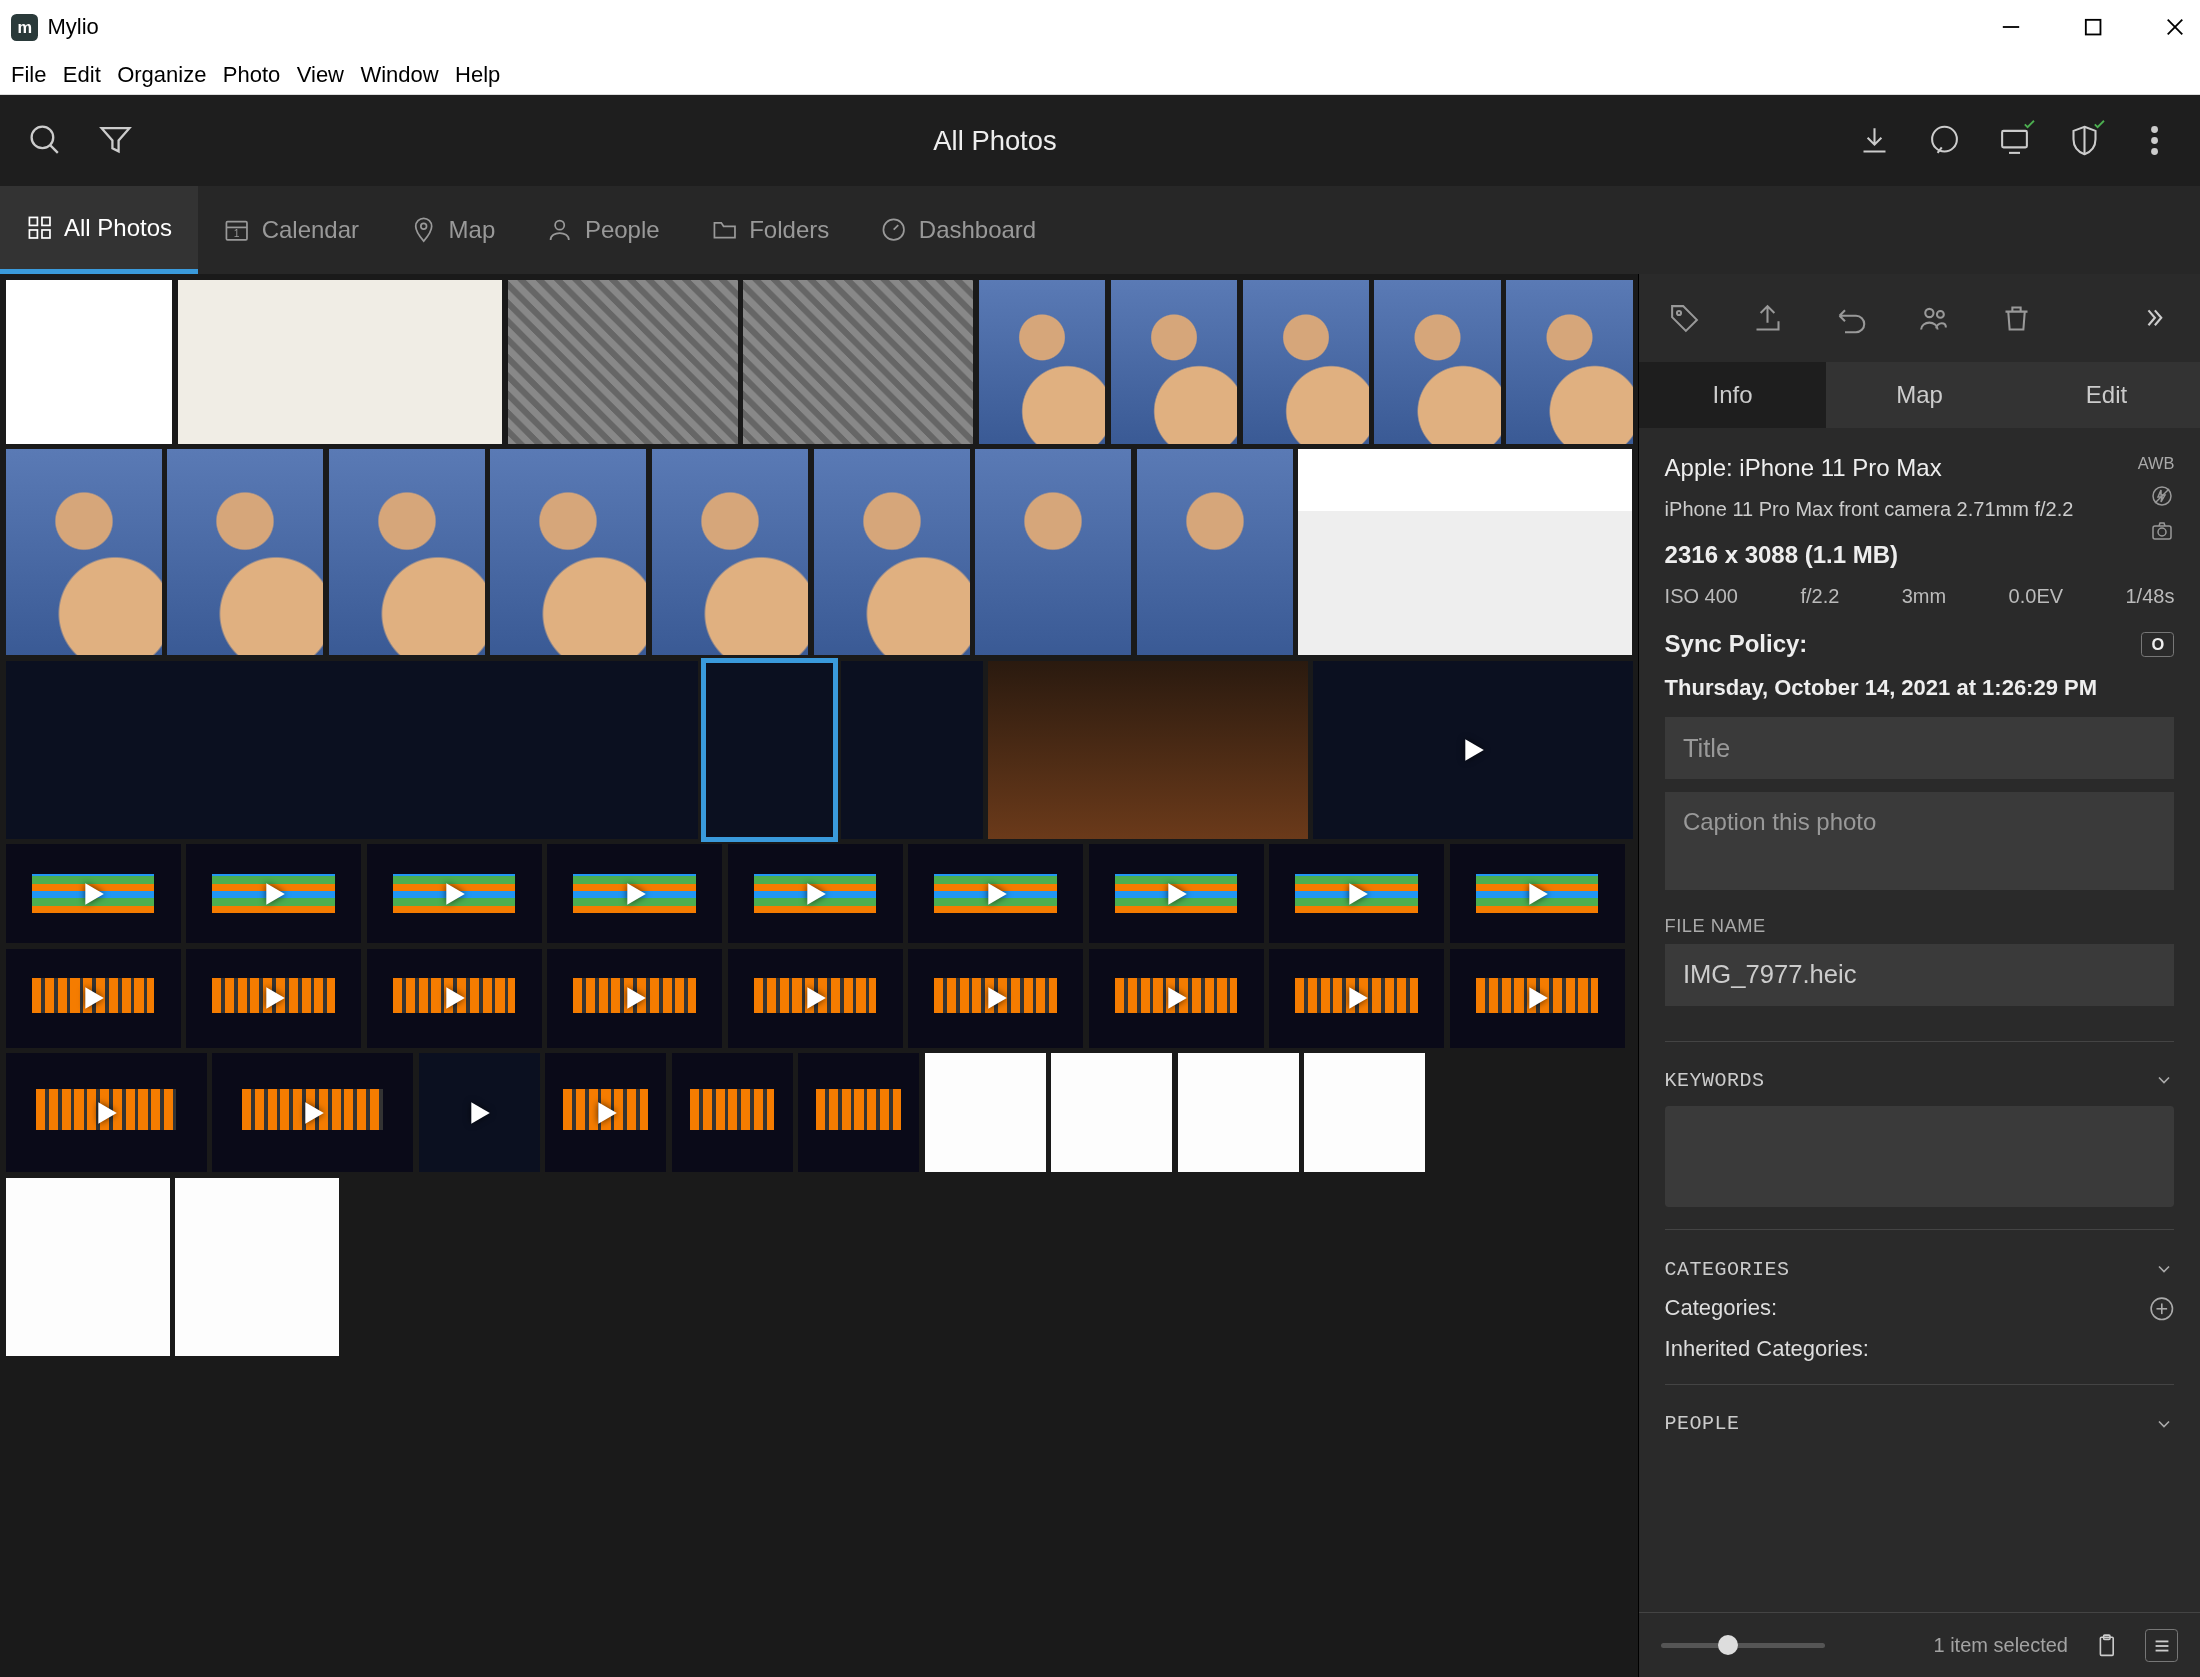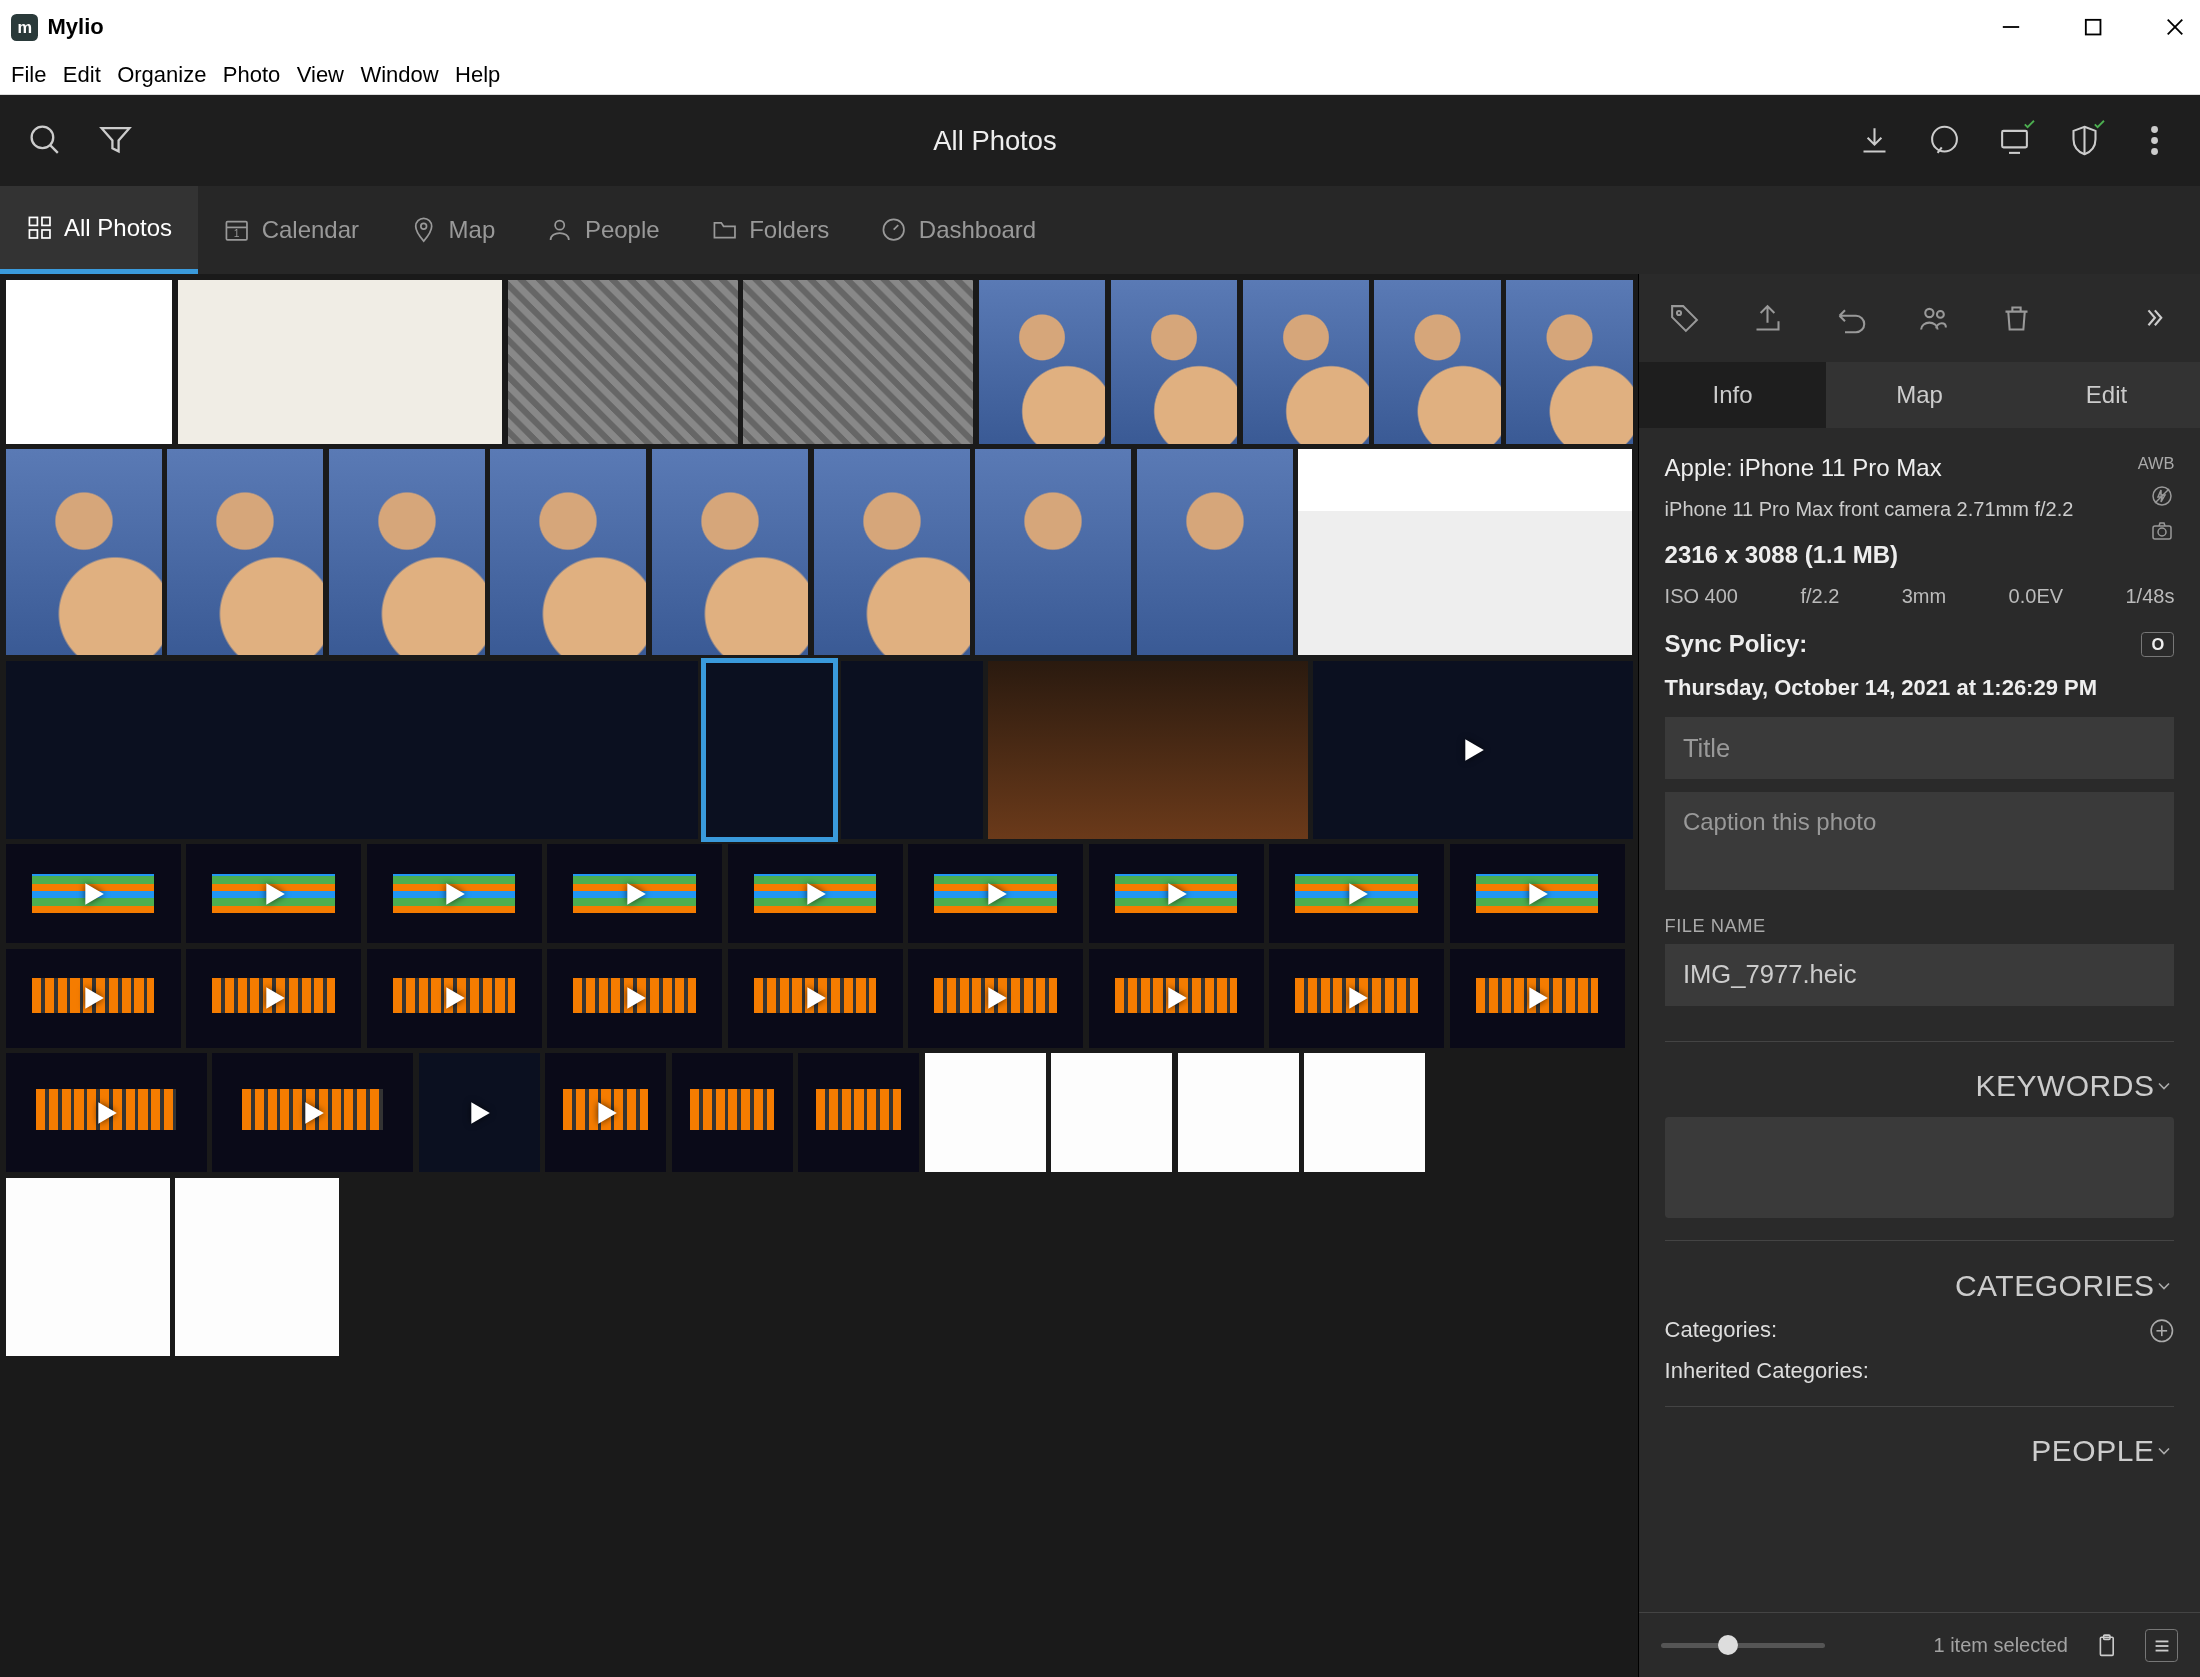--- a/index.html
+++ b/index.html
@@ -2,21 +2,21 @@
 <html style="font-size:14.6px"><head>
 <meta charset="utf-8">
 <style>
 * { margin: 0; padding: 0; box-sizing: border-box; }
 body { font-family: 'Segoe UI', Arial, sans-serif; background: #1a1a1a; overflow: hidden; width: 2200px; height: 1678px; }
 
 
 .titlebar { background: #fff; height: 55px; display: flex; align-items: center; padding: 0 11px; justify-content: space-between; }
 .titlebar-left { display: flex; align-items: center; gap: 9.1px; }
 .app-icon { width: 27.4px; height: 27.4px; background: #2a3a3a; border-radius: 5.5px; display: flex; align-items: center; justify-content: center; color: #fff; font-size: 16.4px; font-weight: bold; }
-.app-title { font-size: 22px; color: #000; font-weight: bold; }
+.app-title { font-size: 22px; color: #000; }
 .win-controls { display: flex; gap: 55px; }
 .win-btn { width: 27.4px; height: 27.4px; display: flex; align-items: center; justify-content: center; cursor: pointer; color: #000; }
 
 
 .menubar { background: #fff; height: 40px; display: flex; align-items: center; padding: 0 11px; gap: 16.4px; border-bottom: 0.9px solid #ddd; }
 .menu-item { font-size: 22px; color: #000; cursor: pointer; }
 
 
 .top-toolbar { background: #1e1e1e; height: 91px; display: flex; align-items: center; padding: 0 27.4px; justify-content: space-between; }
 .toolbar-left { display: flex; gap: 33px; }
@@ -53,21 +53,21 @@
 .info-subline { color: #ccc; font-size: 20px; margin-bottom: 20px; }
 .info-row { display: flex; justify-content: space-between; color: #bbb; font-size: 20px; margin-bottom: 22px; }
 .meta-badges { display: flex; flex-direction: column; gap: 11px; align-items: flex-end; }
 .badge { font-size: 16.4px; color: #aaa; }
 
 .input-field { background: #3a3a3a; border: none; color: #ccc; font-size: 25.6px; padding: 16.4px 18.3px; width: 100%; border-radius: 0; margin-bottom: 12.8px; }
 .input-field::placeholder { color: #999; }
 .caption-field { height: 98px; resize: none; font-family: inherit; font-size: 24px; }
 
 .section-label { color: #aaa; font-size: 18.3px; margin-bottom: 7.3px; margin-top: 9.1px; letter-spacing: 0.5px; }
-.section-header { display: flex; justify-content: flex-end; align-items: center; color: #ccc; font-size: 30px; margin-top: 27.4px; margin-bottom: 14.6px; cursor: pointer; letter-spacing: 0.5px; }
+.section-header { display: flex; justify-content: space-between; align-items: center; color: #ccc; font-size: 20px; margin-top: 27.4px; margin-bottom: 14.6px; cursor: pointer; letter-spacing: 0.5px; font-family: Liberation Mono, monospace; }
 .section-box { background: #3a3a3a; border-radius: 3.7px; min-height: 101px; margin-bottom: 11px; }
 .divider { border: none; border-top: 0.9px solid #444; margin: 22px 0; }
 .sub-prop { color: #ddd; font-size: 22px; margin-bottom: 14.6px; display: flex; justify-content: space-between; align-items: center; }
 
 
 .rp-footer { height: 66px; background: #2a2a2a; display: flex; align-items: center; padding: 0 22px; gap: 22px; border-top: 0.9px solid #444; }
 .slider { width: 164px; height: 5.5px; background: #555; position: relative; border-radius: 2.7px; }
 .slider-thumb { position: absolute; width: 20px; height: 20px; background: #ddd; border-radius: 50%; top: -7.3px; left: 35%; }
 .footer-text { color: #a3a3a3; font-size: 20px; margin-left: auto; }
 .footer-icon { width: 33px; height: 33px; display: flex; align-items: center; justify-content: center; cursor: pointer; }

